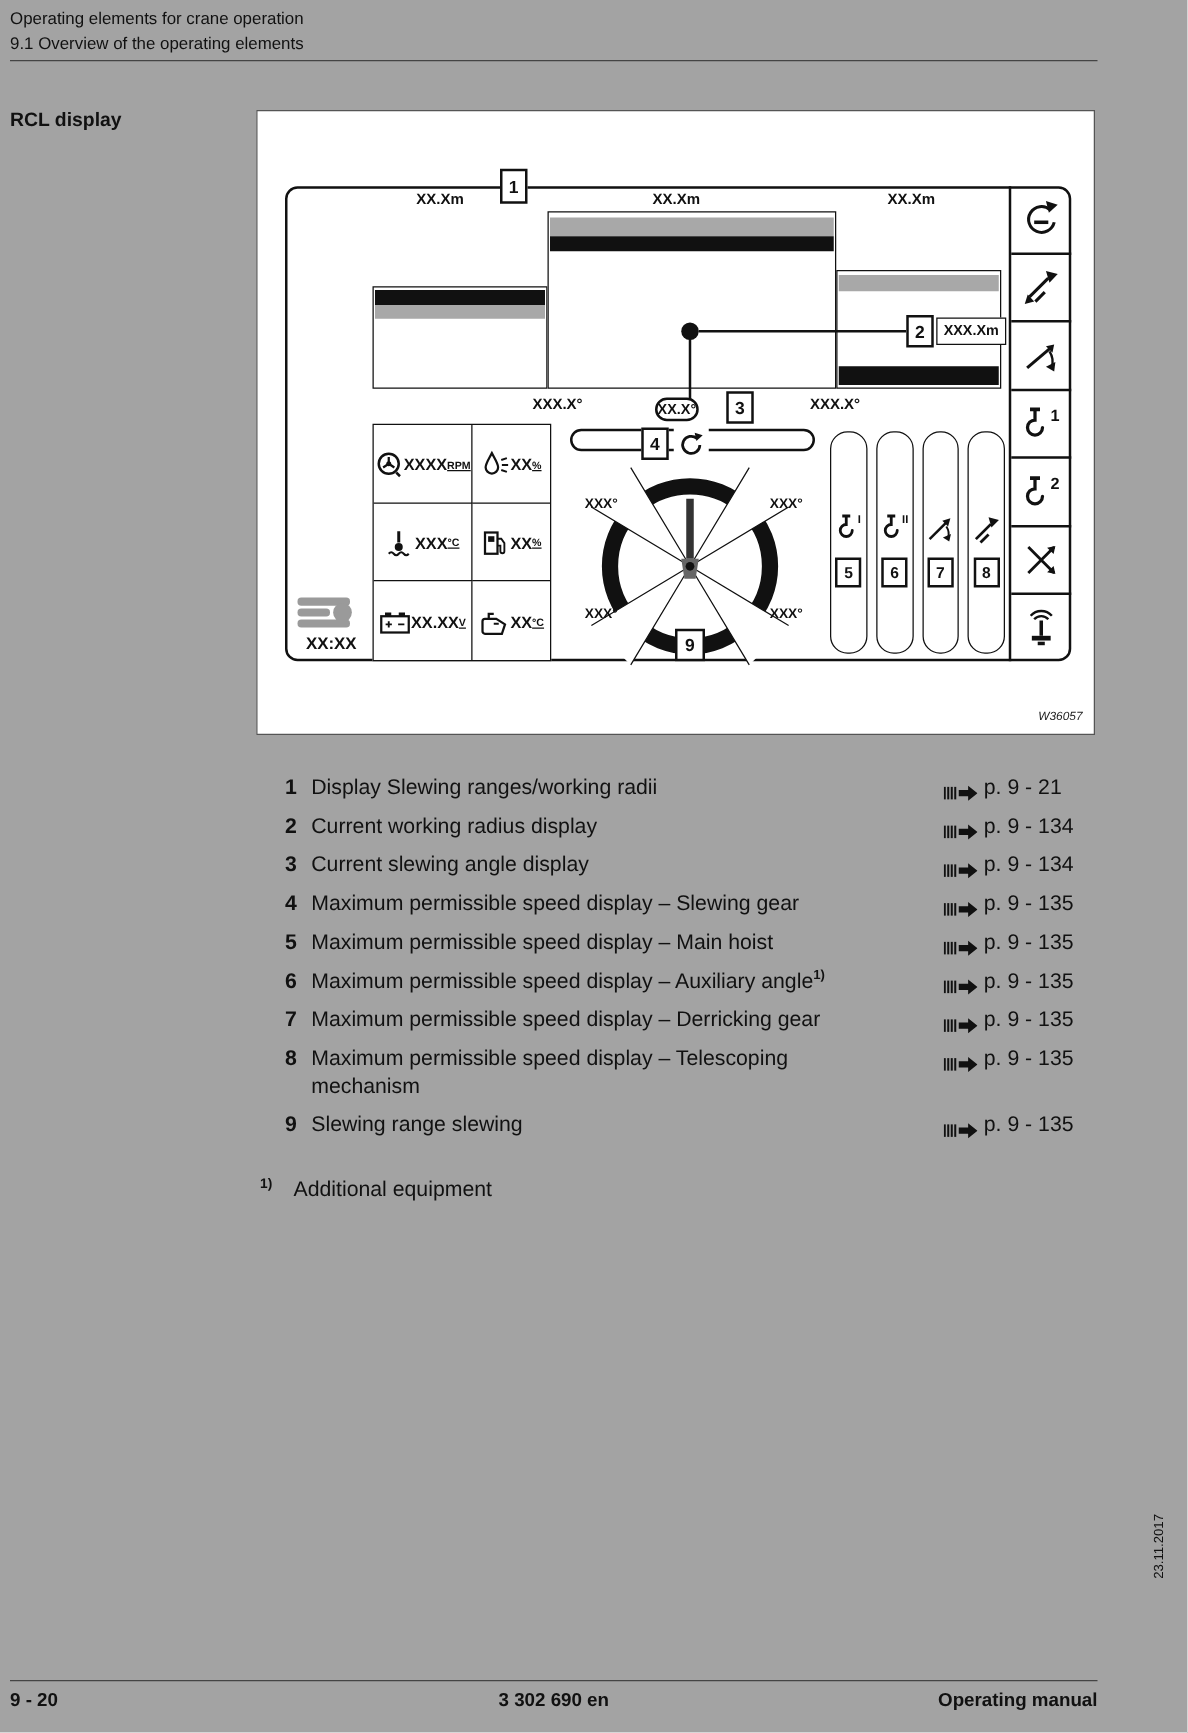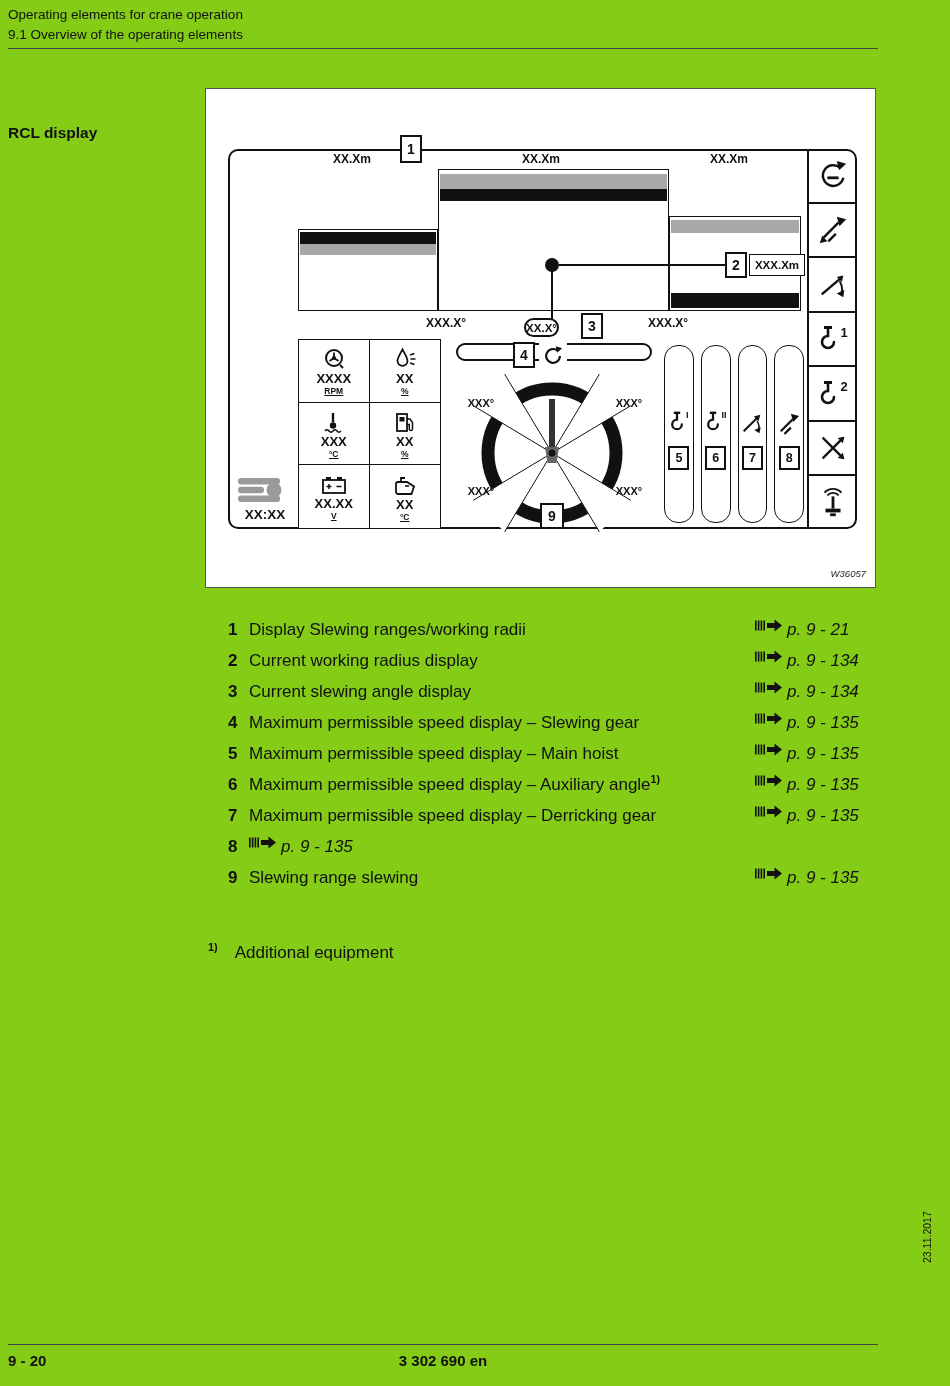--- a/index.html
+++ b/index.html
@@ -1,18 +1,18 @@
 <!DOCTYPE html>
 <html><head>
 <meta charset="utf-8">
 <style>
   * { margin:0; padding:0; box-sizing:border-box; }
   html,body { background:#fff; }
   body { font-family:"Liberation Sans", sans-serif; color:#111; }
-  .page { position:relative; width:950px; height:1386px; background:#84cc16; overflow:hidden; }
+  .page { position:relative; width:950px; height:1386px; background:#a3a3a3; overflow:hidden; }
   .abs { position:absolute; }
   .rule { height:1px; background:#444; }
   .hdr-line { font-size:13.5px; line-height:20px; }
   .section-title { font-weight:bold; font-size:15.5px; }
 
   .diagram { border:1px solid #555; background:#fff; }
   .frame { border:2px solid #111; border-radius:10px; z-index:0; }
   .right-col { border-left:2px solid #111; display:flex; flex-direction:column; z-index:1; }
   .rc-cell { flex:1; display:flex; align-items:center; justify-content:center; border-bottom:2px solid #111; }
   .rc-cell:last-child { border-bottom:none; }
@@ -28,21 +28,21 @@
   .line { background:#111; z-index:2; }
   .dot  { border-radius:50%; background:#111; z-index:3; }
   .boldlbl { font-weight:bold; font-size:12px; text-align:center; z-index:2; }
   .oval { border:2px solid #111; border-radius:10px; display:flex; align-items:center; justify-content:center;
           font-weight:bold; font-size:11.5px; background:#fff; z-index:3; }
   .thinbox { border:1px solid #111; display:flex; align-items:center; justify-content:center;
              font-weight:bold; font-size:11.5px; background:#fff; z-index:3; }
 
   .gauge-panel { border:1.5px solid #111; display:grid; grid-template-columns:1fr 1fr;
                  grid-template-rows:1fr 1fr 1fr; background:#fff; z-index:1; }
-  .gcell { display:flex; flex-direction:column; align-items:center; justify-content:center;
+  .gcell { display:flex; flex-direction:row; align-items:center; justify-content:center;
            border-right:1px solid #111; border-bottom:1px solid #111; padding-top:2px; }
   .gcell:nth-child(2n) { border-right:none; }
   .gcell:nth-child(n+5) { border-bottom:none; }
   .gval { font-weight:bold; font-size:13px; line-height:14px; margin-top:1px; }
   .gunit { font-weight:bold; font-size:8.5px; line-height:10px;text-decoration:underline; }
   .clock-time { font-weight:bold; font-size:13.5px; text-align:center; }
 
   .pill { border:2px solid #111; border-radius:10px; background:#fff; z-index:1; }
   .slewicon { background:#fff; display:flex; align-items:center; justify-content:center; z-index:3; }
   .sa { width:46px; text-align:center; font-weight:bold; font-size:11px; z-index:3; }
@@ -54,21 +54,21 @@
   .vmark { font-size:9px; font-weight:bold; margin-left:1px; }
   .co-sm { width:21px; height:24px; border:2px solid #111; background:#fff; font-weight:bold; font-size:12.5px;
            display:flex; align-items:center; justify-content:center; margin-top:4px; }
 
   .fig-code { font-size:9.5px; color:#222; text-align:right;font-style:italic; }
 
   .lrow { display:flex; align-items:flex-start; margin-bottom:9px; font-size:17px; line-height:22px; }
   .lnum { width:21px; flex:none; font-weight:bold; }
   .ltext { flex:1; padding-right:6px; }
   .lsup { font-size:10.5px; font-weight:bold; vertical-align:super; line-height:0; }
-  .lref { flex:none; width:115px; display:flex; align-items:flex-start; gap:5px; height:22px;font-style:italic; }
+  .lref { flex:none; width:115px; display:flex; align-items:flex-end; gap:5px; height:22px; }
   .lpage { white-space:nowrap; }
 
   .footnote { font-size:17px; }
   .fn-marker { font-size:11px; font-weight:bold; vertical-align:super; }
   .fn-text { margin-left:17px; }
 
   .ftext { font-size:15px; font-weight:bold; }
   .vdate { font-size:10.5px; white-space:nowrap; transform:rotate(-90deg); transform-origin:0 0; }
   svg { display:block; }
 </style>
@@ -76,21 +76,21 @@
 <body>
 
 <div class="page">
 
   <div class="abs" style="left:8px; top:5px;">
     <div class="hdr-line">Operating elements for crane operation</div>
     <div class="hdr-line">9.1 Overview of the operating elements</div>
   </div>
   <div class="abs rule" style="left:8px; top:48px; width:870px;"></div>
 
-  <div class="abs section-title" style="left:8px; top:88px;margin-top:36px;">RCL display</div>
+  <div class="abs section-title" style="left:8px; top:88px;">RCL display</div>
 
   <div class="abs diagram" style="left:205px; top:88px; width:671px; height:500px;">
 
     <div class="abs frame" style="left:22px; top:60px; width:629px; height:380px;"></div>
 
     <div class="abs right-col" style="left:601px; top:60px; width:50px; height:380px;">
       <div class="rc-cell">
         <span>
           <svg width="34" height="32" viewBox="0 0 36 34">
               <path d="M29 20 a11 11 0 1 1 -3.4 -10.6" fill="none" stroke="#111" stroke-width="2.6"></path>
@@ -466,20 +466,21 @@
               <rect x="8.4" y="1.5" width="1.6" height="10"></rect>
               <path d="M12 4 h7.5 V0.5 L27 6.5 L19.5 12.5 V9 H12 z"></path>
             </g>
           </svg>
         <span class="lpage">p. 9 - 135</span>
       </span>
     </div>
 
     <div class="lrow">
       <span class="lnum">8</span>
+      <span class="ltext"><span>Maximum permissible speed display – Telescoping</span><br><span>mechanism</span></span>
       <span class="lref">
         <svg width="27" height="13" viewBox="0 0 27 13">
             <g fill="#111">
               <rect x="0" y="1.5" width="1.6" height="10"></rect>
               <rect x="2.8" y="1.5" width="1.6" height="10"></rect>
               <rect x="5.6" y="1.5" width="1.6" height="10"></rect>
               <rect x="8.4" y="1.5" width="1.6" height="10"></rect>
               <path d="M12 4 h7.5 V0.5 L27 6.5 L19.5 12.5 V9 H12 z"></path>
             </g>
           </svg>
@@ -505,15 +506,16 @@
     </div>
   </div>
 
   <div class="abs footnote" style="left:208px; top:941px;">
     <span class="fn-marker">1)</span><span class="fn-text">Additional equipment</span>
   </div>
 
   <div class="abs rule" style="left:8px; top:1344px; width:870px;"></div>
   <div class="abs ftext" style="left:8px; top:1352px;">9 - 20</div>
   <div class="abs ftext" style="left:8px; top:1352px; width:870px; text-align:center;">3 302 690 en</div>
+  <div class="abs ftext" style="left:8px; top:1352px; width:870px; text-align:right;">Operating manual</div>
   <div class="abs vdate" style="left:921px; top:1263px;">23.11.2017</div>
 
 </div>
 
 </body></html>

